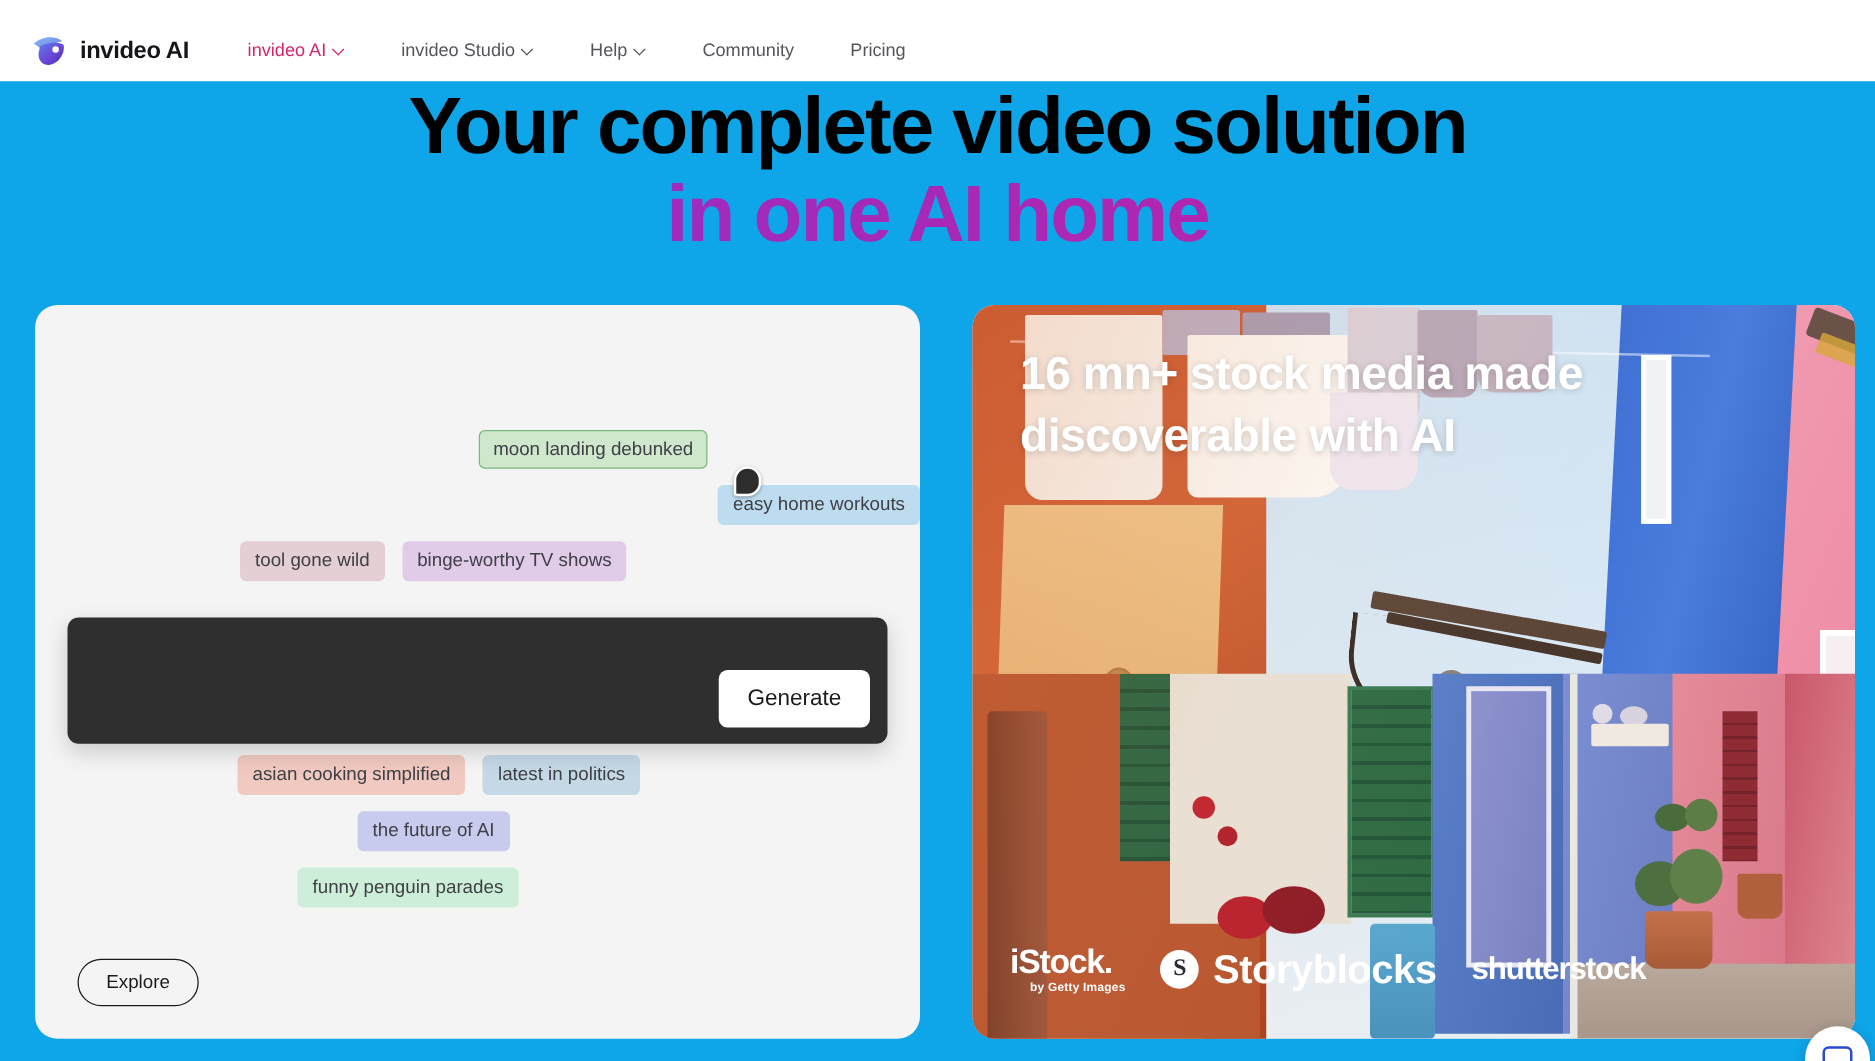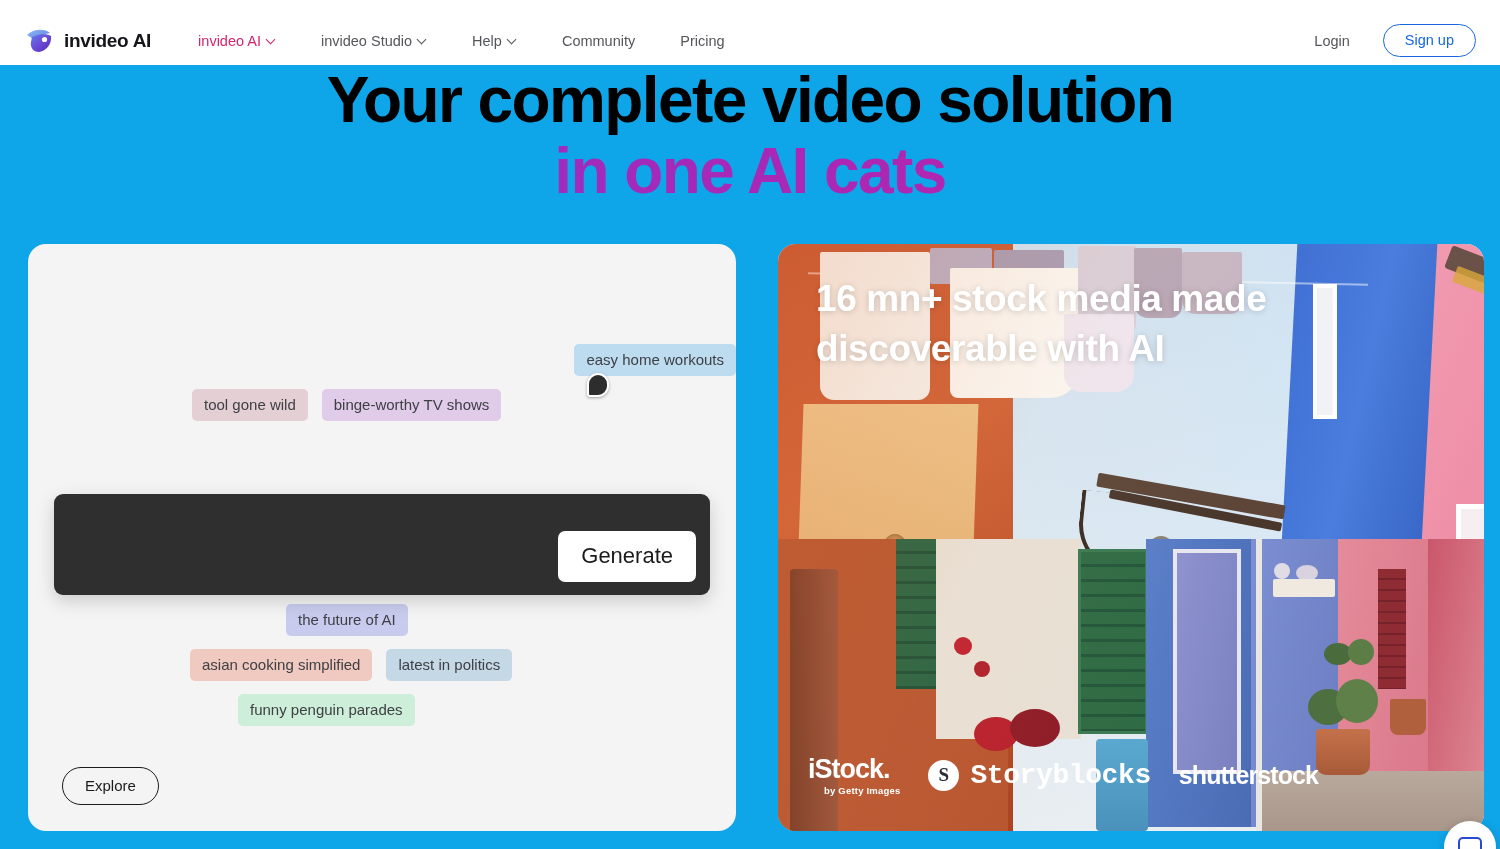--- a/index.html
+++ b/index.html
@@ -86,21 +86,21 @@
     background: #2f2f2f; border-radius: 9px;
     box-shadow: 0 6px 18px rgba(0,0,0,.17);
   }
   .prompt-text {
     position:absolute; left: 22px; top: 22px;
     font-size: 18px; color: #f2f2f2;
   }
   .generate-btn {
     position: absolute; right: 14px; bottom: 13px;
     background: #ffffff; border-radius: 7px; padding: 12px 23px 13px;
-    font-size: 22px; color: #1b1b1d; cursor: pointer; border: none;
+    font-size: 18px; color: #1b1b1d; cursor: pointer; border: none;
     font-family: "Liberation Sans", sans-serif;
   }
 
   .chips-lower { position: absolute; left: 0; top: 360px; width: 708px; }
   .explore {
     position: absolute; left: 34px; bottom: 26px;
     border: 1.6px solid #1b1b1d; background: transparent;
     border-radius: 20px; padding: 9px 22px 10px;
     font-size: 15px; color: #1b1b1d; cursor: pointer;
     font-family: "Liberation Sans", sans-serif;
@@ -236,21 +236,21 @@
     position: absolute; left: 30px; bottom: 36px; right: 20px;
     display: flex; align-items: center; gap: 28px;
   }
   .logo-istock { color: #fff; line-height: 1; }
   .logo-istock .main { font-size: 27px; font-weight: bold; letter-spacing: -1px; }
   .logo-istock .sub { font-size: 9.5px; font-weight: bold; margin-top: 3px; margin-left: 16px; letter-spacing: .2px; }
   .logo-storyblocks { display: flex; align-items: center; gap: 11px; color:#fff; }
   .sb-mark { width: 31px; height: 31px; border-radius: 50%; background:#fff; position: relative; }
   .sb-mark::after { content:"S"; position:absolute; inset:0; display:flex; align-items:center; justify-content:center;
     color:#2b2b33; font-size:19px; font-weight:bold; font-family:"Liberation Serif", serif; }
-  .logo-storyblocks .txt { font-size: 28px; font-weight: bold; font-family: Liberation Mono, monospace; letter-spacing:-.4px;}
+  .logo-storyblocks .txt { font-size: 32px; font-weight: bold; font-family: Liberation Sans, sans-serif; letter-spacing:-.4px;}
   .logo-shutter { color:#fff; font-size: 25px; font-weight: bold; letter-spacing: -.9px; }
 
   
   .chat-widget {
     position: absolute; right: 4px; bottom: -8px; width: 52px; height: 52px;
     border-radius: 50%; background: #ffffff;
     box-shadow: 0 2px 10px rgba(0,0,0,.18);
     display: flex; align-items: center; justify-content: center; cursor: pointer;
   }
   .chat-bubble { width: 24px; height: 20px; border: 2.5px solid #2b4ad1; border-radius: 5px; position: relative; }
@@ -307,52 +307,51 @@
         <span class="caret"></span>
       </div>
       <div class="nav-link">
         <span>Community</span>
       </div>
       <div class="nav-link">
         <span>Pricing</span>
       </div>
     </div>
 
-    <div class="nav-right">
-      <span class="login-link">Login</span>
-      <span class="signup-btn">Sign up</span>
-    </div>
   </div>
 
   <div class="hero">
     <h1>
       <span>Your complete video solution</span>
-      <span class="hero-line2">in one AI cats</span>
+      <span class="hero-line2">in one AI home</span>
     </h1>
   </div>
 
   <div class="card-left">
 
     <div class="chips">
+      <div class="chip-row" style="padding-left:355px; margin-bottom:13px;">
+        <span class="chip hovered" style="background:#cfe8cd">moon landing debunked</span>
+      </div>
       <div class="chip-row" style="padding-left:250px; margin-bottom:13px;justify-content:flex-end;">
         <span class="chip" style="background:#bedcf0">easy home workouts</span>
       </div>
       <div class="chip-row" style="padding-left:164px; gap:14px;">
         <span class="chip" style="background:#e3cfd4">tool gone wild</span>
         <span class="chip" style="background:#e0cbe8">binge-worthy TV shows</span>
       </div>
     </div>
 
     <div class="chips-lower">
-      <div class="chip-row" style="padding-left:258px; margin-bottom:13px;">
-        <span class="chip" style="background:#c9cbee">the future of AI</span>
-      </div>
       <div class="chip-row" style="padding-left:162px; gap:14px; margin-bottom:13px;">
         <span class="chip" style="background:#f0c9c0">asian cooking simplified</span>
         <span class="chip" style="background:#c5d8e6">latest in politics</span>
+      </div>
+      <div class="chip-row" style="padding-left:258px; margin-bottom:13px;">
+        <span class="chip" style="background:#c9cbee">the future of AI</span>
       </div>
       <div class="chip-row" style="padding-left:210px;">
         <span class="chip" style="background:#cdeed8">funny penguin parades</span>
       </div>
     </div>
 
     <div class="explore">Explore</div>
   </div>
 
   <div class="cursor"></div>

